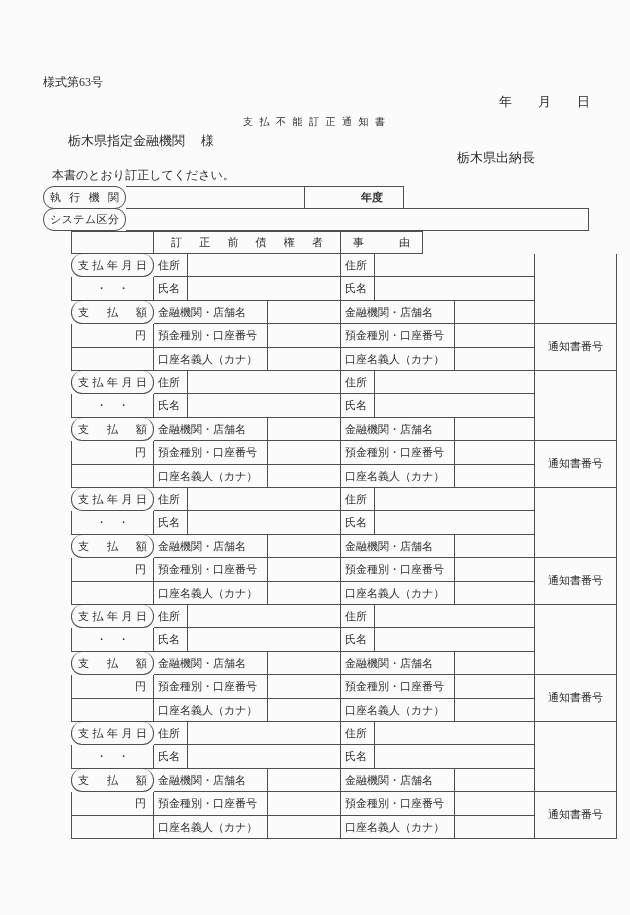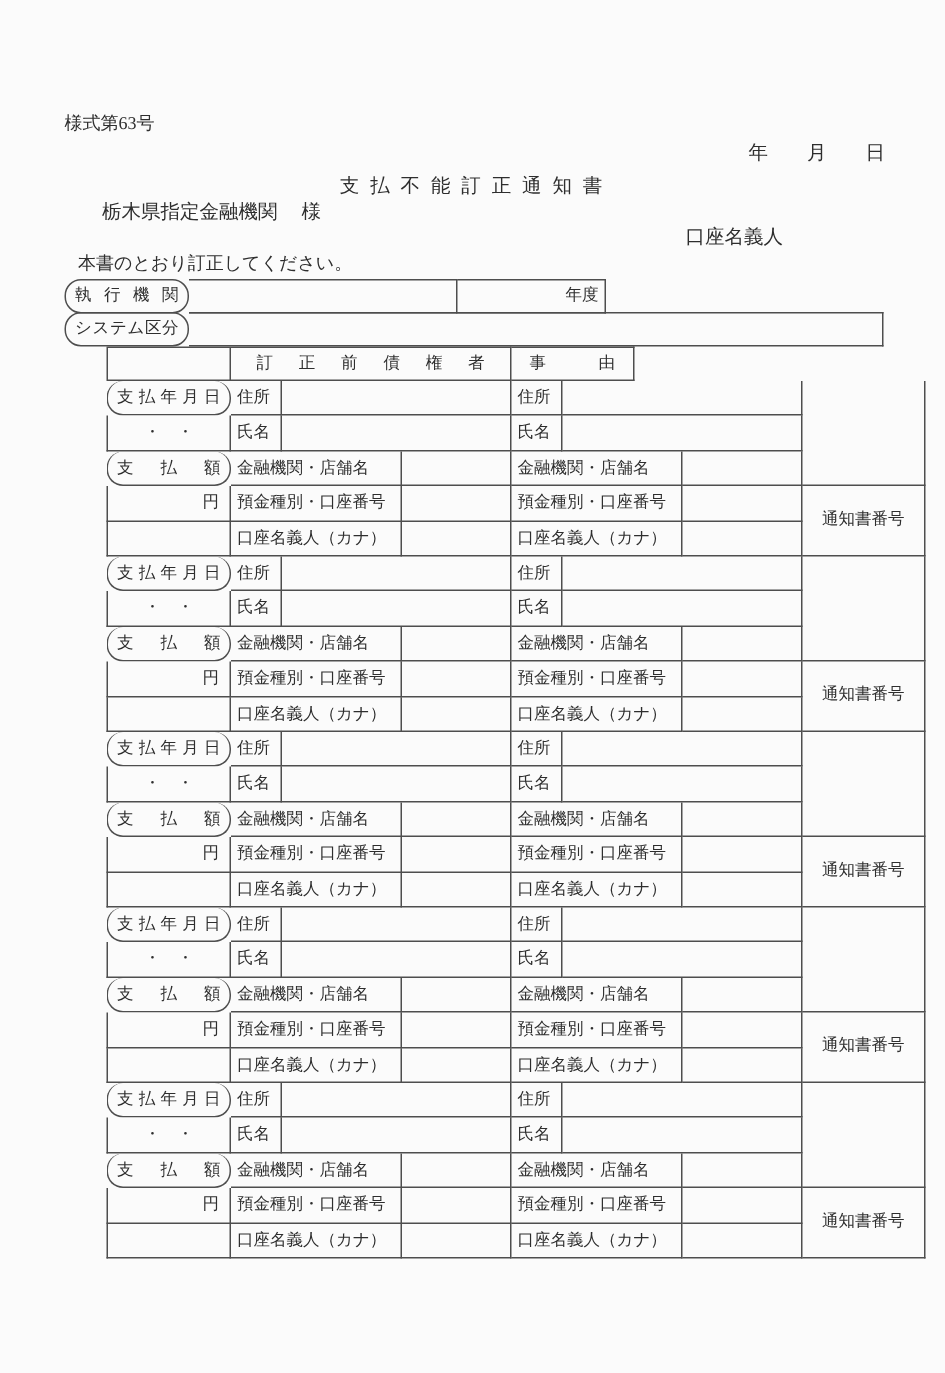--- a/index.html
+++ b/index.html
@@ -13,21 +13,21 @@
     width:630px;height:915px;
     background:var(--bg);
     color:var(--ink);
     font-family:"Liberation Serif","DejaVu Serif",serif;
     position:relative;
     overflow:hidden;
   }
   .abs{position:absolute;white-space:nowrap;}
   .form-no{left:43px;top:74px;font-size:12px;}
   .date-line{top:93px;right:40px;font-size:13px;}
-  .doc-title{left:0;top:115px;width:630px;text-align:center;font-size:13px;letter-spacing:2px;}
+  .doc-title{left:0;top:115px;width:630px;text-align:center;font-size:10px;letter-spacing:2px;}
   .addressee{left:68px;top:132px;font-size:13px;}
   .addressee .honor{margin-left:16px;}
   .issuer{left:457px;top:149px;font-size:13px;}
   .instruction{left:52px;top:167px;font-size:12px;}
 
   
   .cell{
     box-sizing:border-box;
     font-size:11px;
     line-height:21px;
@@ -72,28 +72,28 @@
 </style>
 </head>
 <body>
 
 <div class="abs form-no">様式第63号</div>
 <div class="abs date-line">年　　月　　日</div>
 <div class="abs doc-title">支 払 不 能 訂 正 通 知 書</div>
 <div class="abs addressee">
   <span>栃木県指定金融機関</span><span class="honor">様</span>
 </div>
-<div class="abs issuer">口座名義人</div>
+<div class="abs issuer">栃木県出納長</div>
 <div class="abs instruction">本書のとおり訂正してください。</div>
 
 <div class="top-table">
   <div class="trow">
     <div class="cell just w83">執 行 機 関</div>
     <div class="cell w179"></div>
-    <div class="cell ralign w99" style="padding-right:4px;">年度</div>
+    <div class="cell ralign w99" style="padding-right:20px;font-weight:bold;">年度</div>
   </div>
   <div class="trow">
     <div class="cell just w83">システム区分</div>
     <div class="cell w463"></div>
   </div>
 </div>
 
 <div class="main-table">
   <div class="trow">
     <div class="cell w83"></div>

